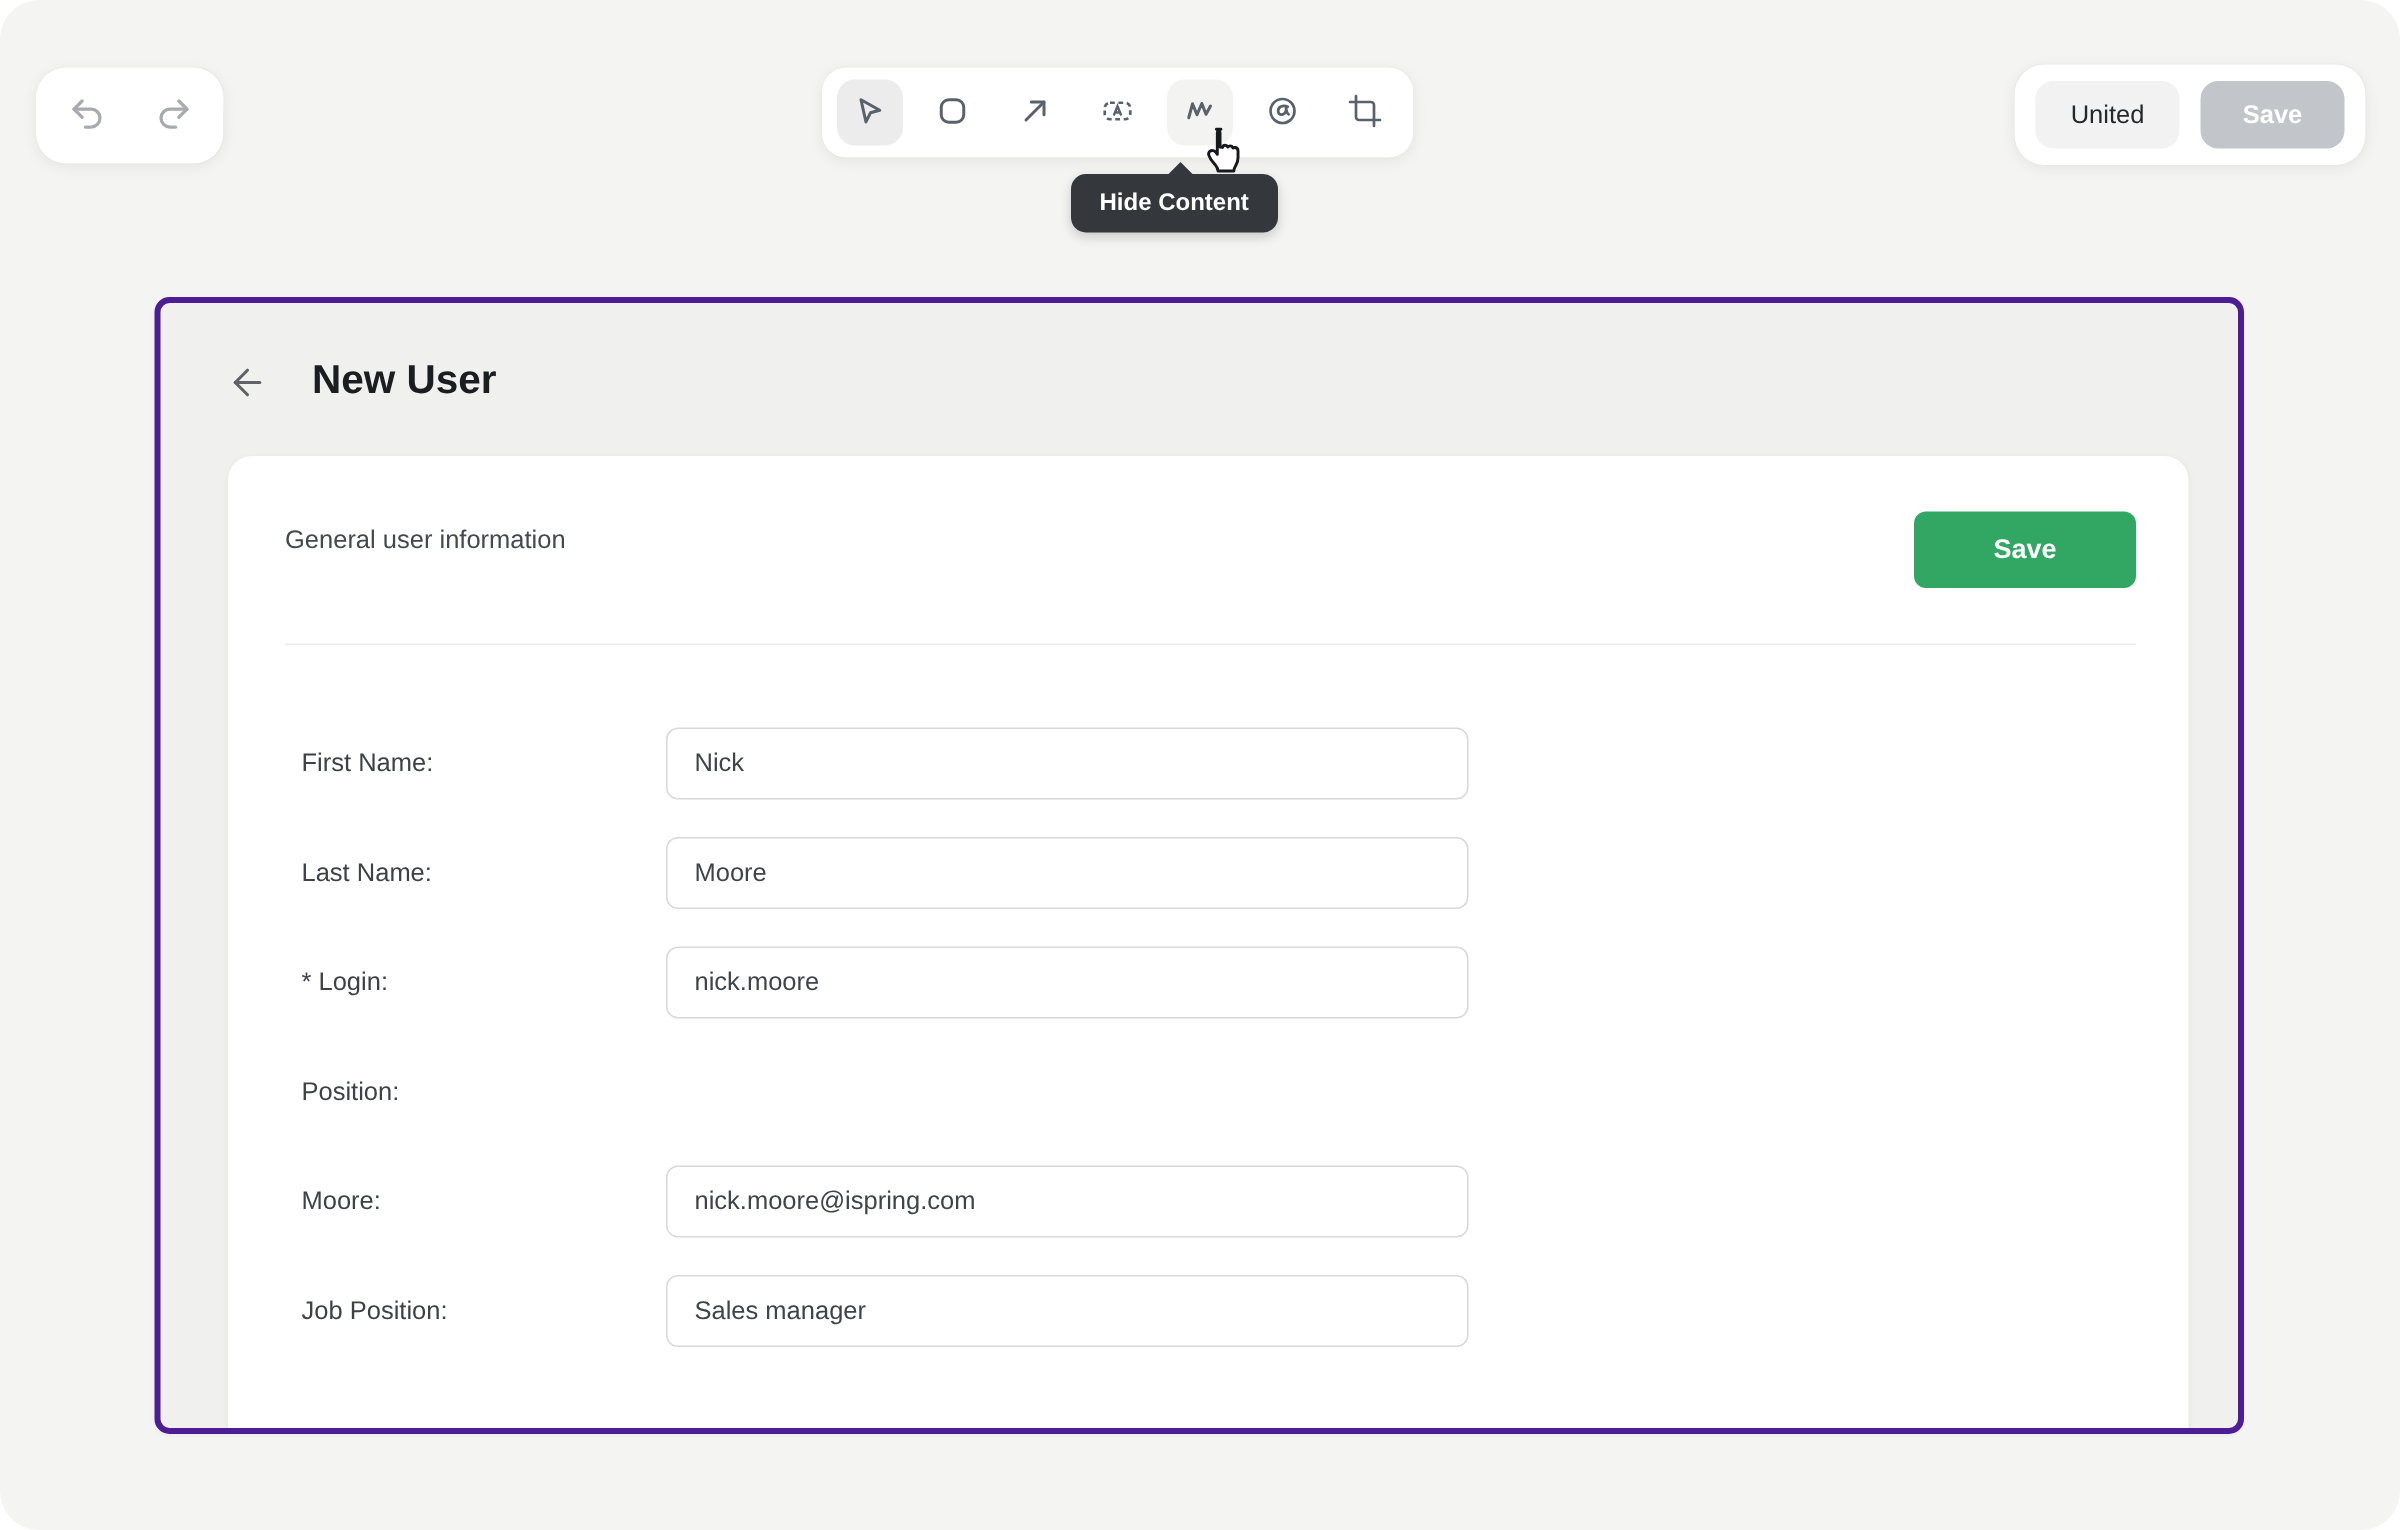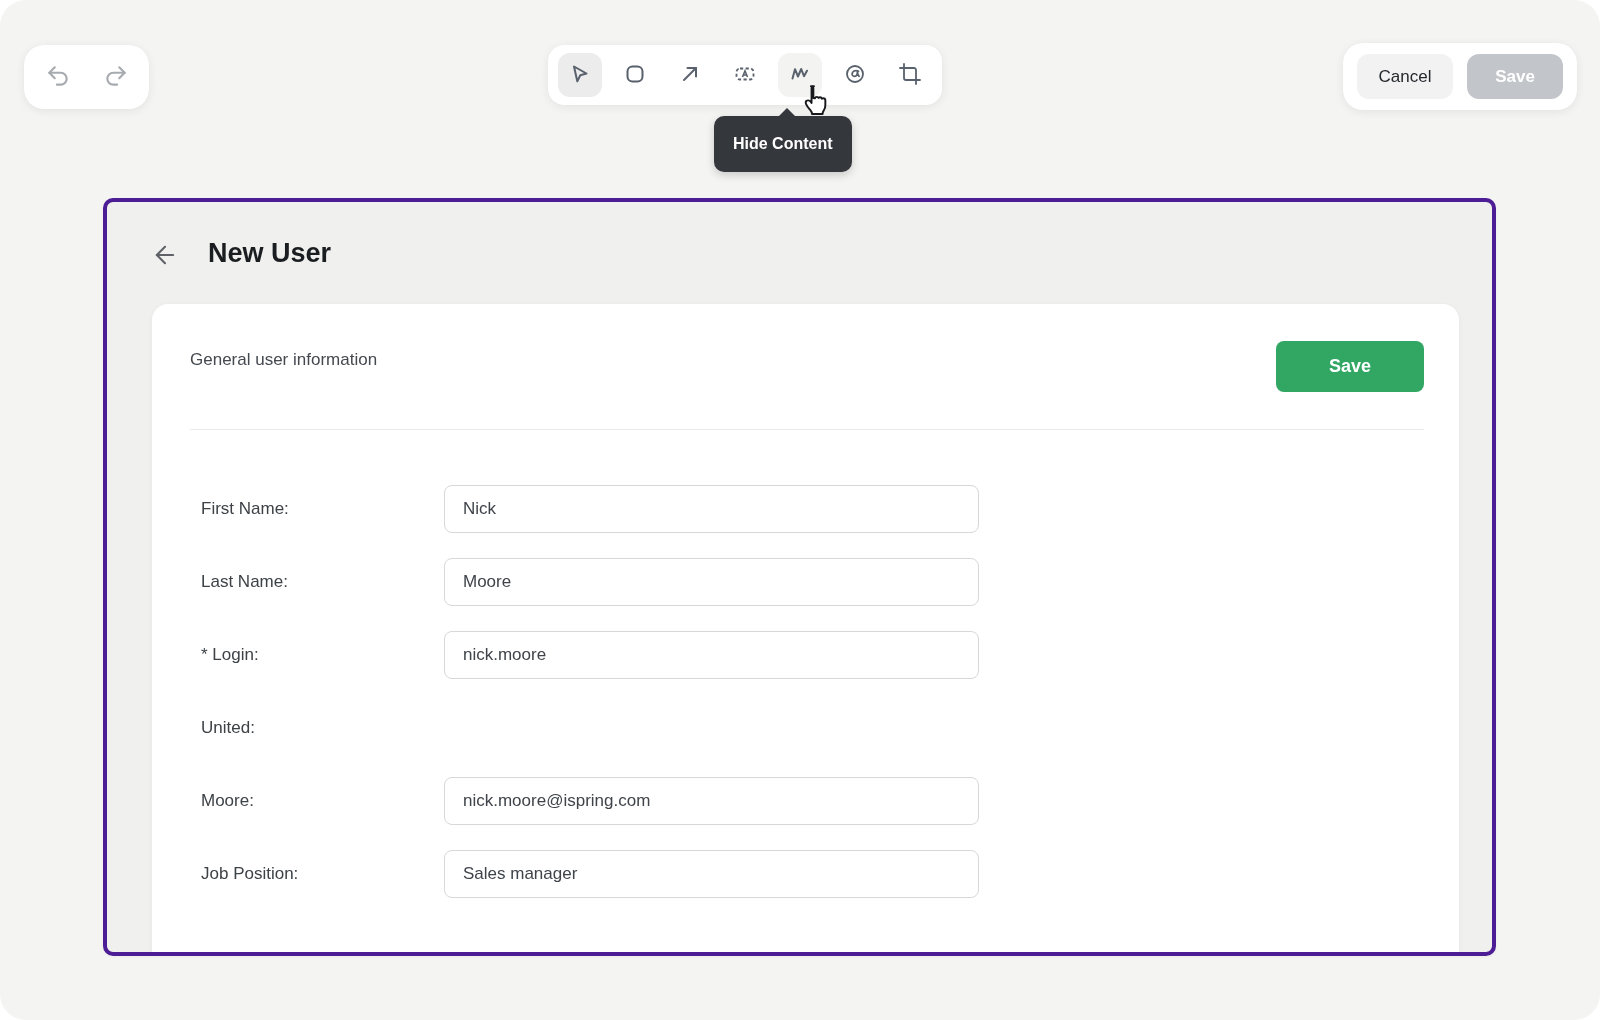--- a/index.html
+++ b/index.html
@@ -26,21 +26,21 @@
   .tool.active  { background:#ececec; }
   .tool.hovered { background:#f3f3f2; }
 
   .actions-pill { left:1343px; top:43px; width:234px; height:67px; gap:14px; }
   .btn { border:none; border-radius:12px; width:96px; height:45px; font-size:17px;
     font-family:"Liberation Sans", sans-serif; cursor:pointer; }
   .btn-cancel { background:#f2f2f3; color:#25282c; }
   .btn-save-top { background:#c2c6ca; color:#ffffff; font-weight:600; }
 
   .tooltip {
-    position:absolute; left:714px; top:116px; height:56px; padding:0 19px;
+    position:absolute; left:714px; top:116px; height:39px; padding:0 19px;
     background:#34373c; color:#fff; font-size:16px; font-weight:600;
     border-radius:10px; display:flex; align-items:center; z-index:40;
     box-shadow:0 3px 8px rgba(0,0,0,.18);
   }
   .tooltip::before {
     content:""; position:absolute; top:-8px; left:64px;
     border-left:9px solid transparent; border-right:9px solid transparent;
     border-bottom:9px solid #34373c;
   }
   .hand-cursor { position:absolute; left:797px; top:82px; z-index:50; pointer-events:none; }
@@ -165,21 +165,21 @@
     <span>Hide Content</span>
   </div>
 
   <div class="hand-cursor">
     <svg width="36" height="36" viewBox="0 0 24 24">
       <path d="M9.3 2.8c.9 0 1.6.7 1.6 1.6v6.3l1.1.15c.1-.55.6-.95 1.2-.95.5 0 .95.3 1.15.75.25-.3.6-.5 1-.5.6 0 1.1.4 1.25.95.2-.15.5-.25.8-.25.9 0 1.5.65 1.5 1.55v2.9c0 1.7-.45 2.7-1 3.6-.5.8-.85 1.4-.85 2.4H10c0-1-.45-1.8-1.2-2.7-.55-.65-1.35-1.5-2.05-2.6-.5-.8-.95-1.55-.95-2.2 0-1 .85-1.55 1.65-1.55.7 0 1.25.3 1.65.85l.6.8V4.4c0-.9.7-1.6 1.6-1.6z" fill="#ffffff" stroke="#17191c" stroke-width="1.3" stroke-linejoin="round"></path>
     </svg>
   </div>
 
   <div class="pill actions-pill">
-    <button class="btn btn-cancel">Cancel</button>
+    <button class="btn btn-cancel">United</button>
     <button class="btn btn-save-top">Save</button>
   </div>
 
   <div class="shot">
     <button class="back-btn">
       <span>
         <svg width="28" height="28" viewBox="0 0 24 24" fill="none" stroke="currentColor" stroke-width="1.8" stroke-linecap="round" stroke-linejoin="round">
             <path d="M19 12H5"></path>
             <path d="m12 19-7-7 7-7"></path>
           </svg>
@@ -207,21 +207,21 @@
             <input class="field" value="Moore" style="">
           </div>
         </div>
         <div class="row">
           <label>* Login:</label>
           <div class="field-wrap">
             <input class="field" value="nick.moore" style="">
           </div>
         </div>
         <div class="row">
-          <label>United:</label>
+          <label>Position:</label>
         </div>
         <div class="row">
           <label>Moore:</label>
           <div class="field-wrap">
             <input class="field" value="nick.moore@ispring.com" style="">
           </div>
         </div>
         <div class="row">
           <label>Job Position:</label>
           <div class="field-wrap">

